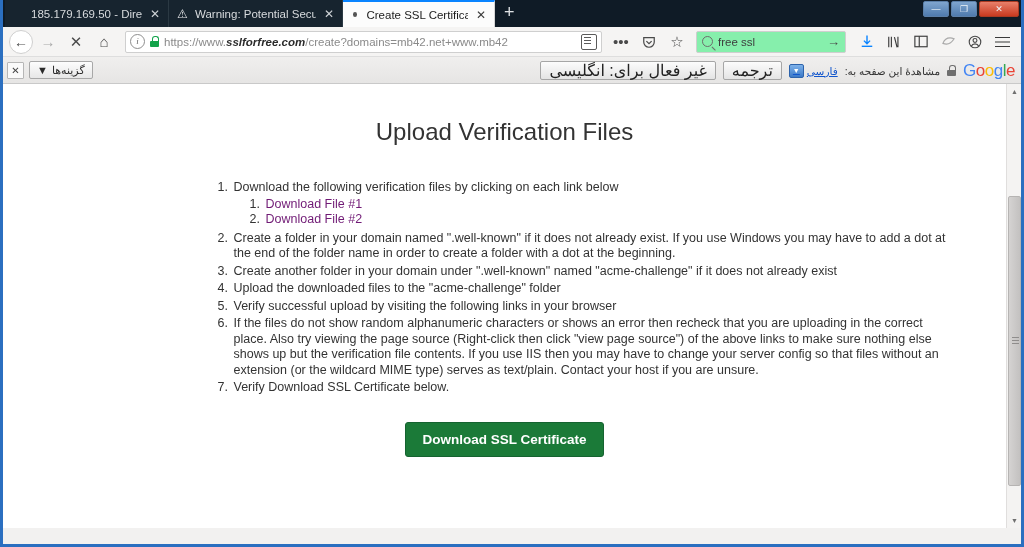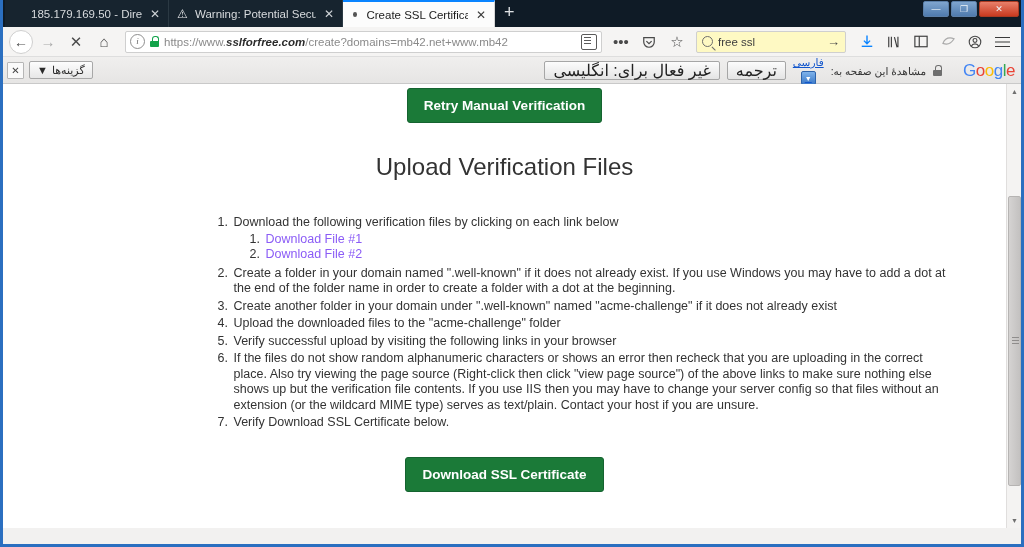--- a/index.html
+++ b/index.html
@@ -195,21 +195,21 @@
     border: 1.4px solid #5a5a5a; border-radius: 2px;
     flex: 0 0 auto; position: relative;
   }
   .reader-icon::after {
     content: ""; position: absolute; left: 2px; top: 2px;
     width: 7px; height: 1px; background: #5a5a5a;
     box-shadow: 0 3px 0 #5a5a5a, 0 6px 0 #5a5a5a;
   }
   .searchbar {
     width: 150px; height: 22px;
-    background: #fef9c3;
+    background: #86efac;
     border: 1px solid #cfcfcf;
     border-radius: 2px;
     display: flex; align-items: center;
     gap: 5px; padding: 0 5px;
     box-sizing: border-box;
     margin-left: 4px;
   }
   .search-text { font-size: 11.5px; color: #3d3d3d; flex: 1 1 auto; }
   .mag {
     width: 9px; height: 9px; border: 1.4px solid #6d6d6d; border-radius: 50%;
@@ -272,42 +272,41 @@
     padding: 0 8px;
     font-size: 16px; color: #222;
     display: flex; align-items: center;
     box-sizing: border-box;
   }
   .tr-label { font-size: 10.5px; color: #333; }
   .tr-lang {
     display: inline-flex; align-items: center; gap: 3px;
     font-size: 10.5px; color: #1155cc;
     text-decoration: underline;
-    flex-direction: column;
   }
   .tr-caret {
     width: 13px; height: 12px;
     background: linear-gradient(#7eb2ea,#3b79c8);
     border: 1px solid #2d63ab;
     border-radius: 2px;
     color: #fff; font-size: 7px;
     display: inline-flex; align-items: center; justify-content: center;
   }
   .tr-lockicon {
     width: 9px; height: 11px; position: relative; display:inline-block;
   }
   .tr-lockicon::after {
     content:""; position:absolute; left:0; bottom:0; width:9px; height:6px;
     background:#6e6e6e; border-radius:1px;
   }
   .tr-lockicon::before {
     content:""; position:absolute; left:2px; top:0; width:5px; height:6px;
     border:1.5px solid #6e6e6e; border-bottom:0; border-radius:3px 3px 0 0;
   }
-  .google-logo { font-size: 17px; letter-spacing: -0.5px; font-family: "Liberation Sans", sans-serif; margin-left: 14px; }
+  .google-logo { font-size: 17px; letter-spacing: -0.5px; font-family: "Liberation Sans", sans-serif; }
   .google-logo .b1 { color:#4285F4; } .google-logo .r1 { color:#EA4335; }
   .google-logo .y1 { color:#FBBC05; } .google-logo .b2 { color:#4285F4; }
   .google-logo .g1 { color:#34A853; } .google-logo .r2 { color:#EA4335; }
 
   
   .viewport {
     position: relative;
     height: 444px;
     background: #ffffff;
     overflow: hidden;
@@ -354,21 +353,21 @@
   ol.steps > li { margin-bottom: 2px; padding-left: 2px; }
   ol.steps ol {
     margin: 1px 0 3px 0;
     padding-left: 30px;
   }
   ol.steps ol li { margin: 0; padding-left: 2px; }
   ol.steps a {
     color: #5aa66f;
     text-decoration: none;
   }
-  ol.steps ol li a.linkfile { color: #8b5cf6; }
+  ol.steps ol li a.linkfile { color: #701a75; }
   .dl-wrap { margin-top: 26px; text-align: center; }
 
   
   .scrollbar {
     position: absolute; right: 0; top: 0; width: 15px; bottom: 0;
     background: #f4f3f2;
     border-left: 1px solid #e0dedd;
     box-sizing: border-box;
   }
   .sb-arrow {
@@ -527,23 +526,20 @@
         </span>
         <div class="tr-btn">ترجمه</div>
         <div class="tr-btn">غیر فعال برای: انگلیسی</div>
       </div>
     </div>
 
     <div class="viewport">
       <div class="page">
         <div class="page-inner">
 
-          <div class="center">
-            <span class="btn-green">Retry Manual Verification</span>
-          </div>
 
           <h1 class="page-title">Upload Verification Files</h1>
 
           <ol class="steps">
             <li>
               <span>Download the following verification files by clicking on each link below</span>
               <ol>
                 <li><a class="linkfile" href="#">Download File #1</a></li>
                 <li><a class="linkfile" href="#">Download File #2</a></li>
               </ol>

